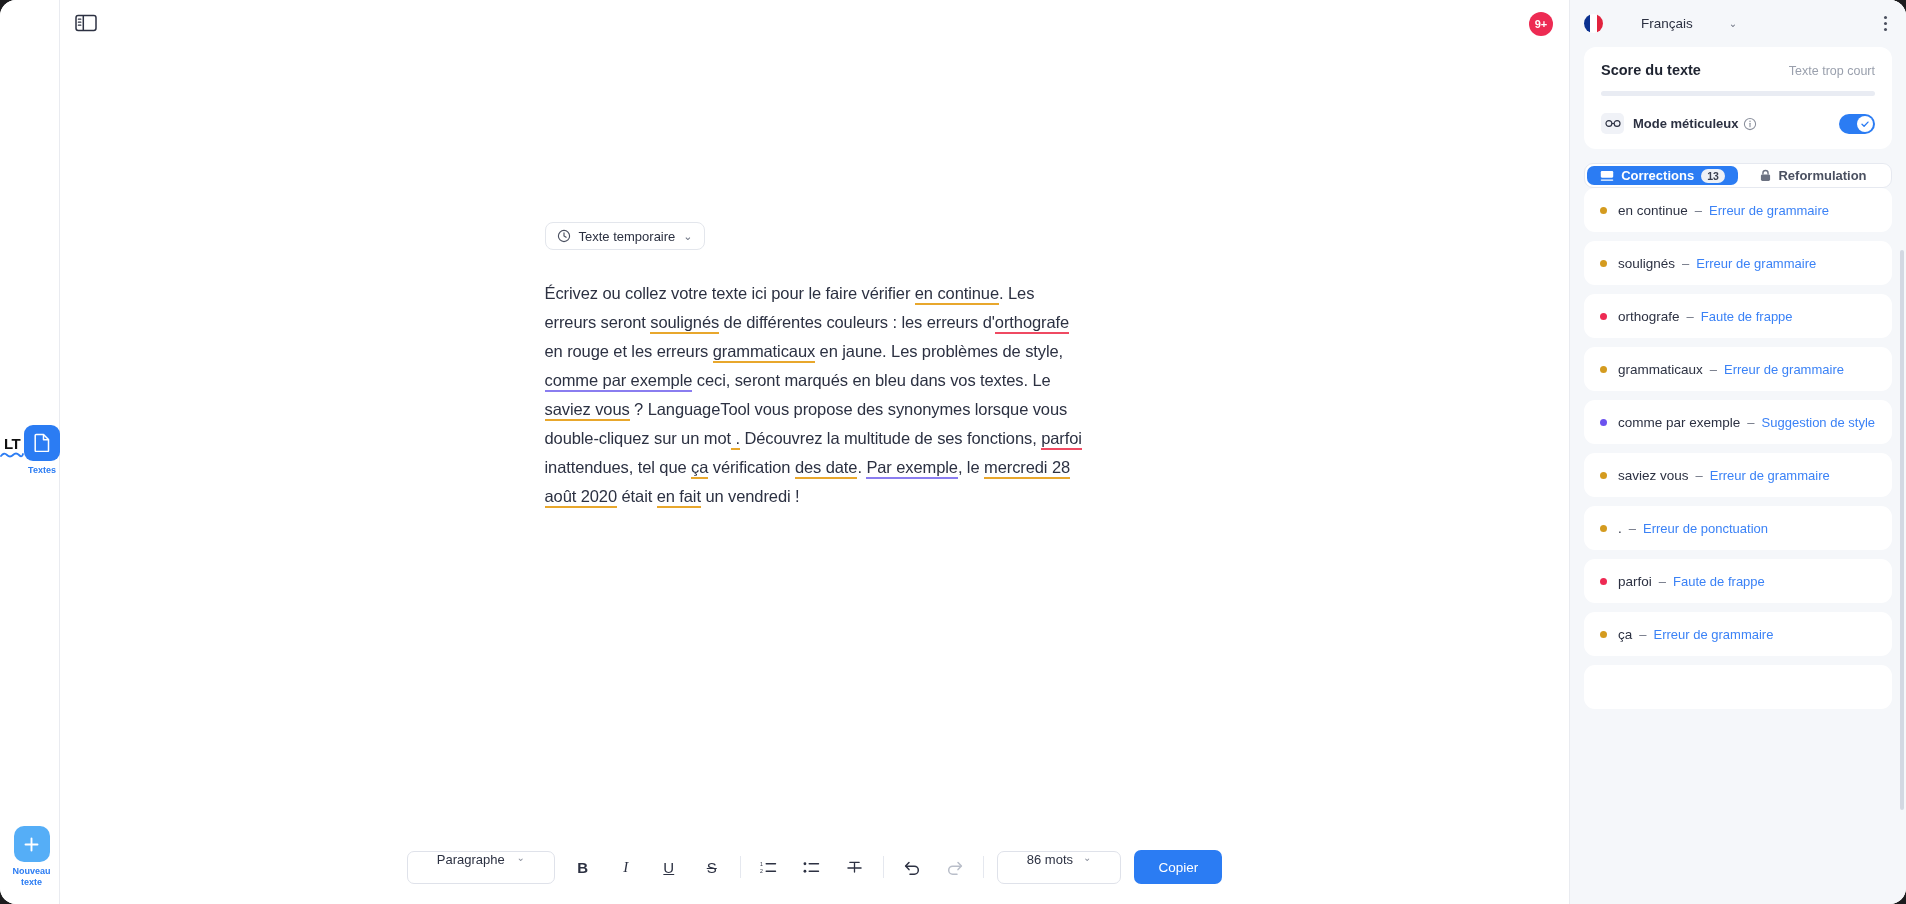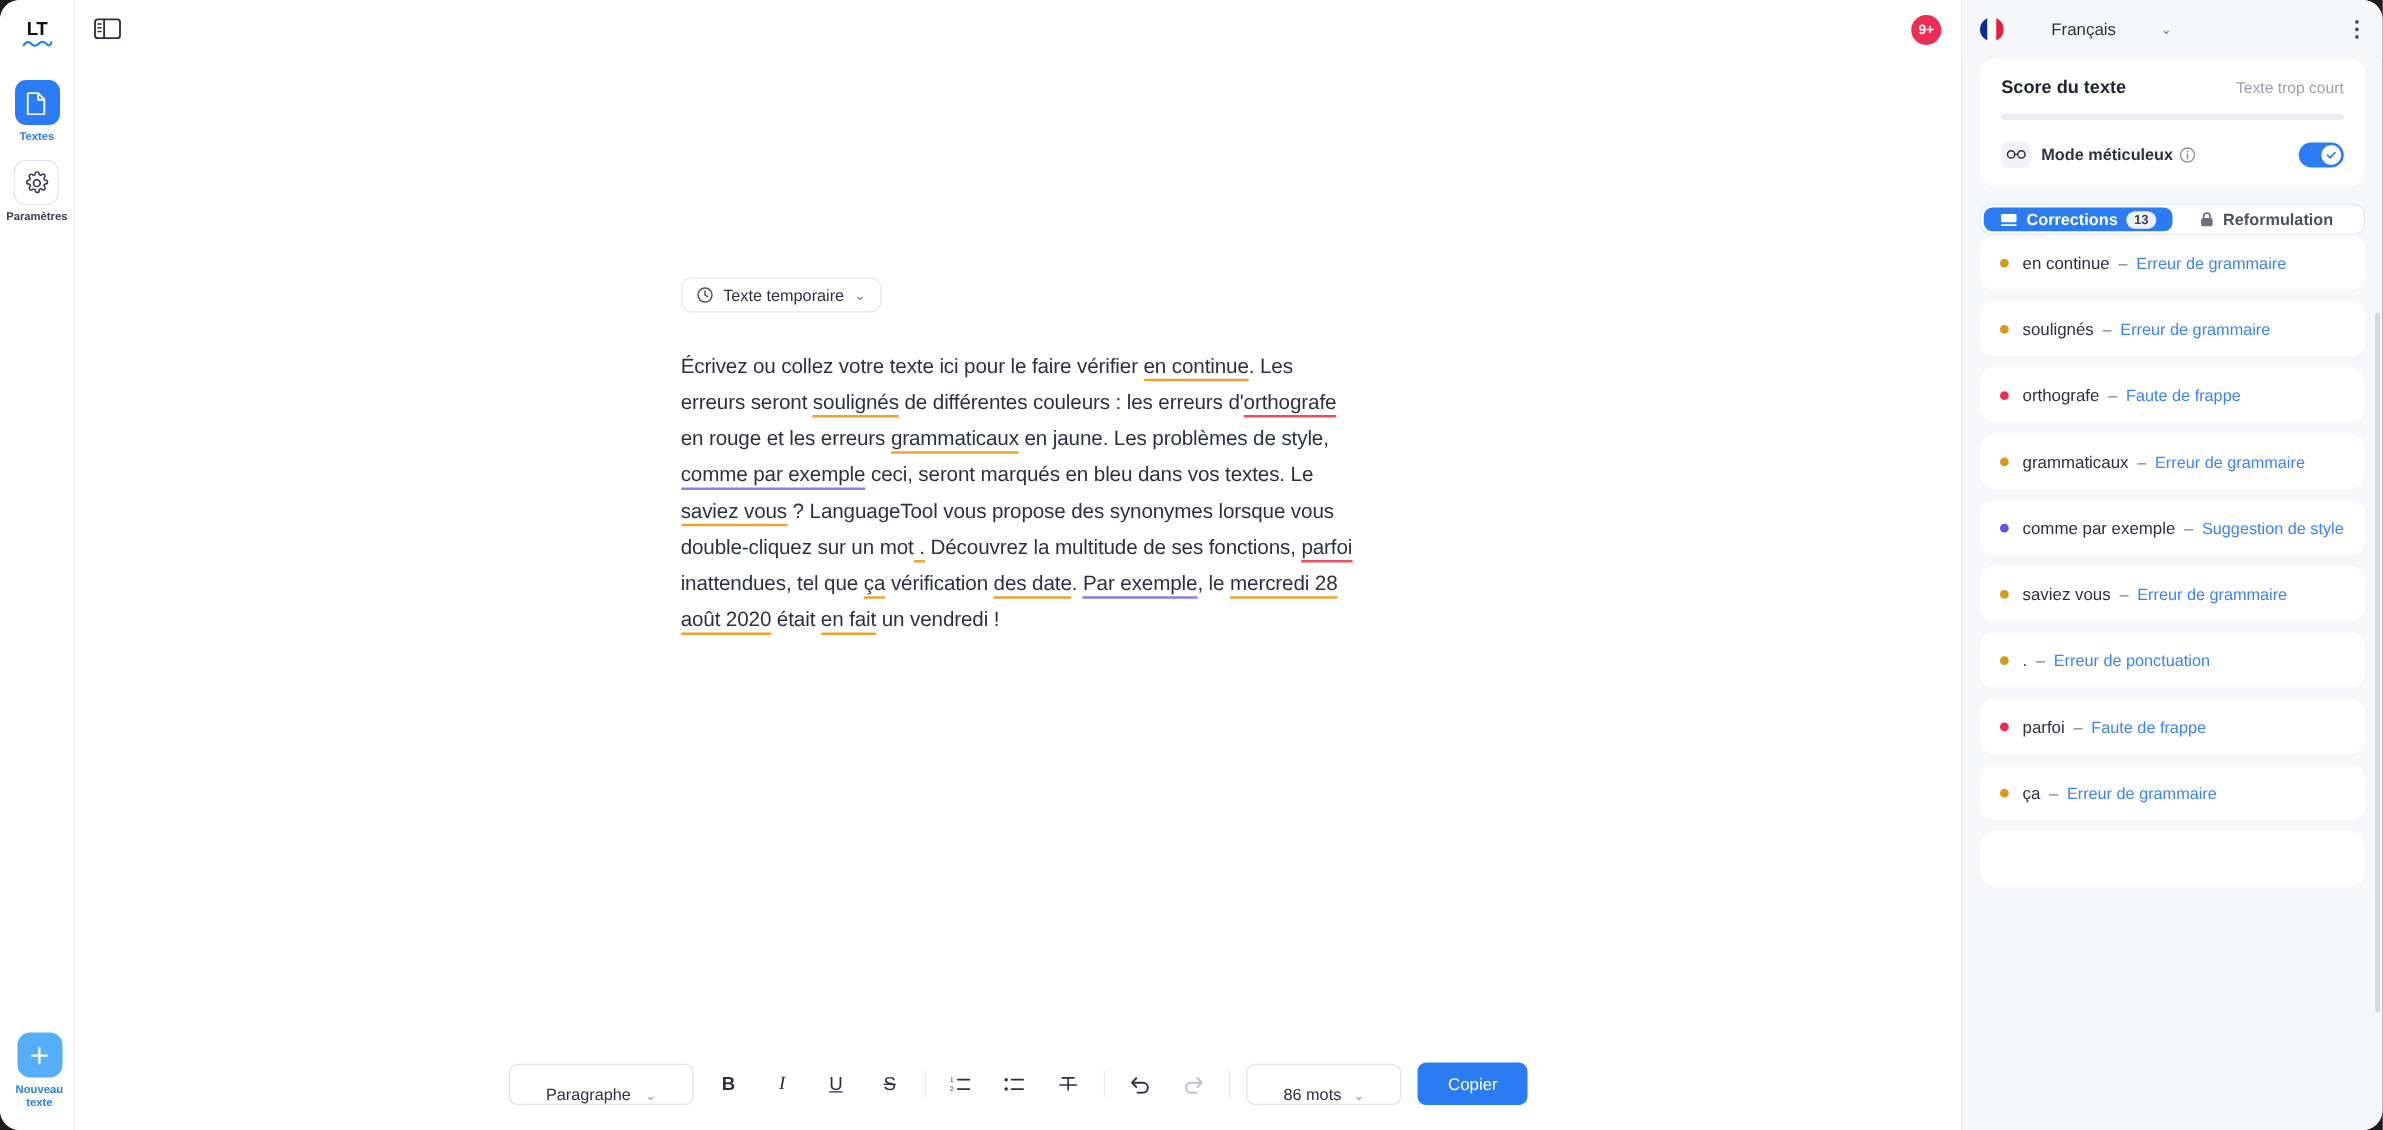--- a/index.html
+++ b/index.html
@@ -15,21 +15,21 @@
     border-radius: 16px;
     overflow: hidden;
     display: flex;
   }
 
   
   .rail {
     width: 60px; flex: 0 0 60px;
     background: #ffffff;
     border-right: 1px solid #e9ebf0;
-    display: flex; flex-direction: column; align-items: center;
+    display: flex; flex-direction: row; align-items: center;
     padding-top: 10px;
     position: relative;
   }
   .lt-logo { margin-top: 6px; margin-bottom: 20px; width: 34px; height: 28px;
              display: flex; flex-direction: column; align-items: center; }
   .lt-logo .lt-text { font-size: 15px; font-weight: 700; color: #111; letter-spacing: -0.5px;
                       font-family: "Liberation Sans", sans-serif; line-height: 1; }
   .lt-logo .lt-wave { margin-top: 1px; }
   .rail-item { display: flex; flex-direction: column; align-items: center; margin-bottom: 14px; cursor: pointer; }
   .rail-box { width: 36px; height: 36px; border-radius: 9px; display: flex; align-items: center; justify-content: center; }
@@ -69,21 +69,21 @@
 
   .doc { margin-top: 29px; font-size: 16.5px; line-height: 29px; color: #2c3142;
          font-family: "Liberation Sans", sans-serif; letter-spacing: -0.1px; }
   .u-gram  { border-bottom: 2px solid #e8a72c; padding-bottom: 1px; }
   .u-spell { border-bottom: 2px solid #ef4a62; padding-bottom: 1px; }
   .u-style { border-bottom: 2px solid #8a7df0; padding-bottom: 1px; }
 
   
   .toolbar { height: 74px; display: flex; align-items: center; justify-content: center;
              gap: 13px; padding: 0 20px; }
-  .tb-select { display: flex; align-items: flex-end; justify-content: space-between;
+  .tb-select { display: flex; align-items: flex-start; justify-content: space-between;
                height: 33px; min-width: 148px; padding: 0 29px;
                border: 1px solid #dfe2ea; border-radius: 7px; background: #fff;
                font-size: 13px; color: #2c3142; cursor: pointer; }
   .tb-select .cv { font-size: 10px; color: #8a8f9c; margin-left: 10px; }
   .tb-btn { width: 30px; height: 30px; display: flex; align-items: center; justify-content: center;
             border-radius: 6px; cursor: pointer; color: #2c3142; font-size: 15px; }
   .tb-sep { width: 1px; height: 22px; background: #e5e8ef; }
   .copy-btn { height: 34px; padding: 0 24px; border: none; border-radius: 7px;
               background: #2b7cf3; color: #fff; font-size: 13.5px; font-weight: 500;
               cursor: pointer; font-family: "Liberation Sans", sans-serif; }

